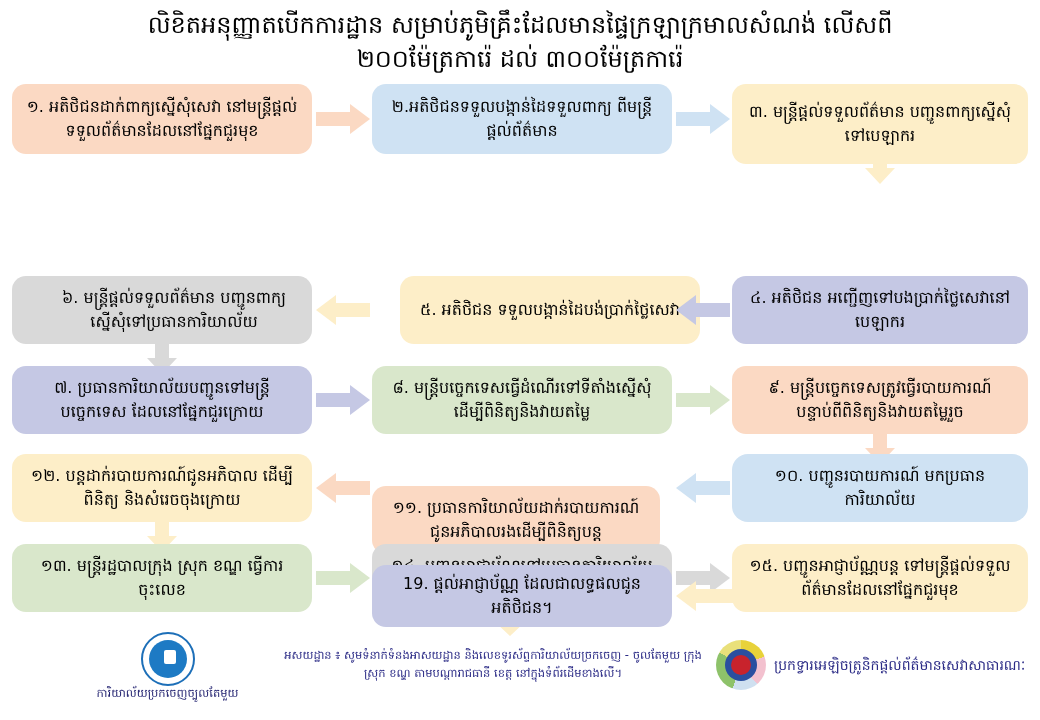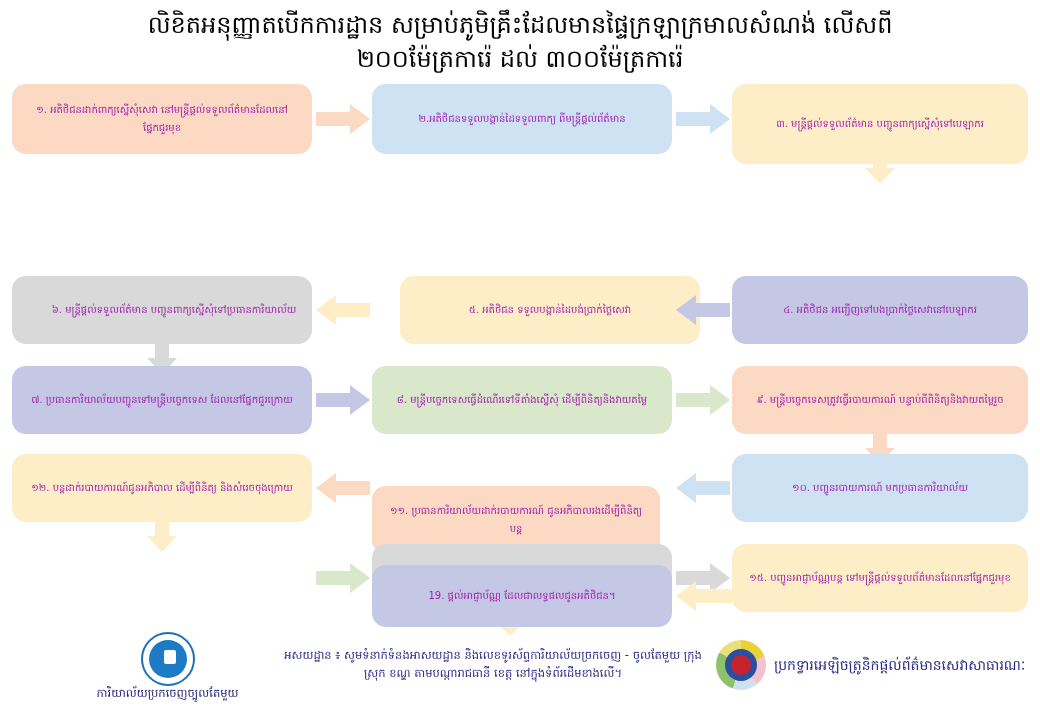--- a/index.html
+++ b/index.html
@@ -37,23 +37,23 @@
   .box {
     position: absolute;
     border-radius: 14px;
     display: flex;
     align-items: center;
     justify-content: center;
     text-align: center;
     padding: 6px 12px;
   }
   .box-text {
-    color: #a21caf;
-    font-size: 10px;
-    line-height: 18px;
+    color: #000000;
+    font-size: 16px;
+    line-height: 24px;
     display: block;
     width: 100%;
   }
 
   
   .c-peach  { background: #fbd9c3; }
   .c-blue   { background: #cfe2f3; }
   .c-cream  { background: #fdeec8; }
   .c-gray   { background: #d9d9d9; }
   .c-purple { background: #c5c8e4; }
@@ -275,30 +275,33 @@
   <div class="box c-peach" style="left:372px; top:378px; width:288px; height:68px;margin-top:32px;">
     <span class="box-text">១១. ប្រធានការិយាល័យដាក់របាយការណ៍ ជូនអភិបាលរងដើម្បីពិនិត្យបន្ត</span>
   </div>
 
   <div class="arrow" style="left:676px; top:397px;">
     <svg width="54" height="30" viewBox="0 0 54 30">
         <path d="M54 8 L20 8 L20 0 L0 15 L20 30 L20 22 L54 22 Z" fill="#cfe2f3"></path>
       </svg>
   </div>
 
-  <div class="box c-blue" style="left:732px; top:378px; width:296px; height:68px;">
+  <div class="box c-blue" style="left:732px; top:378px; width:296px; height:68px;border-radius:16px;">
     <span class="box-text">១០. បញ្ជូនរបាយការណ៍ មកប្រធានការិយាល័យ</span>
   </div>
 
   <div class="arrow" style="left:147px; top:446px;">
     <svg width="30" height="30" viewBox="0 0 30 30">
         <path d="M8 0 L22 0 L22 14 L30 14 L15 30 L0 14 L8 14 Z" fill="#fdeec8"></path>
       </svg>
   </div>
 
+  <div class="box c-green" style="left:12px; top:468px; width:300px; height:68px;">
+    <span class="box-text">១៣. មន្ត្រីរដ្ឋបាលក្រុង ស្រុក ខណ្ឌ ធ្វើការចុះលេខ</span>
+  </div>
 
   <div class="arrow" style="left:316px; top:487px;">
     <svg width="54" height="30" viewBox="0 0 54 30">
         <path d="M0 8 L34 8 L34 0 L54 15 L34 30 L34 22 L0 22 Z" fill="#d9e7cb"></path>
       </svg>
   </div>
 
   <div class="box c-gray" style="left:372px; top:468px; width:300px; height:68px;">
     <span class="box-text">១៤. បញ្ជូនអាជ្ញាប័ណ្ណទៅប្រធានការិយាល័យ បន្ទាប់ពីចុះលេខរួច</span>
   </div>

